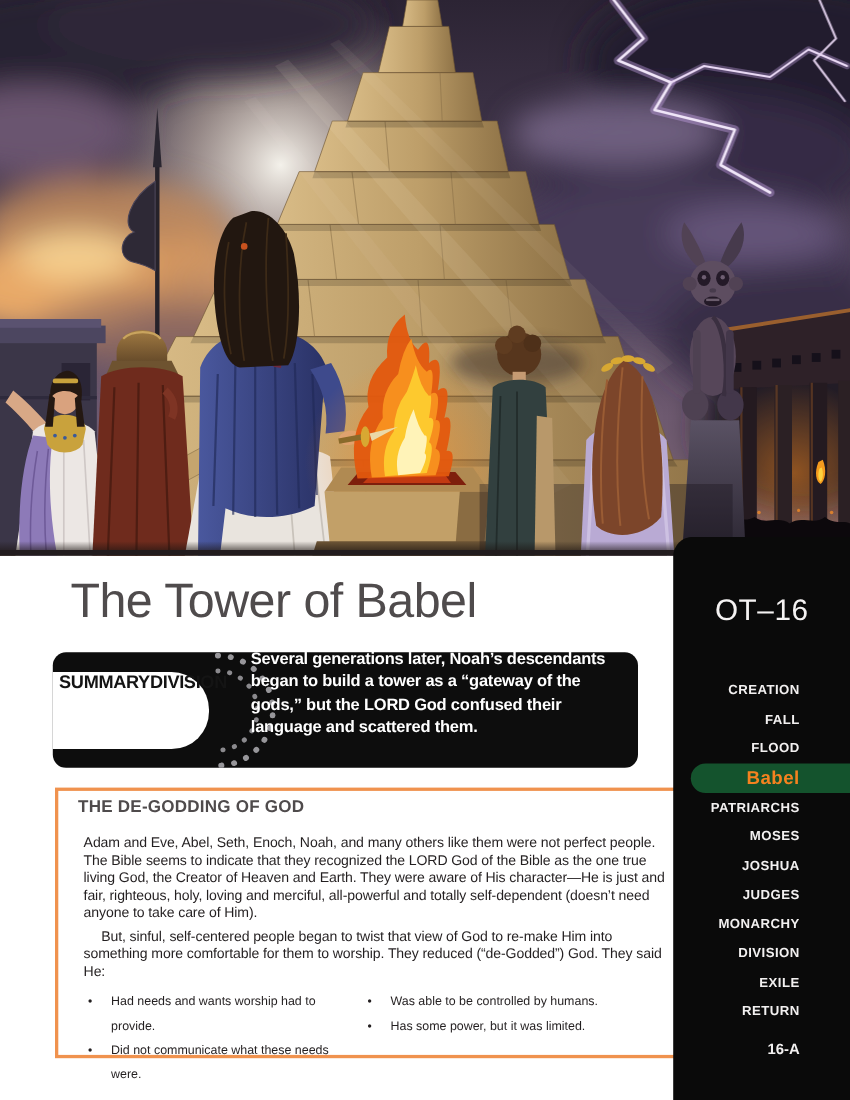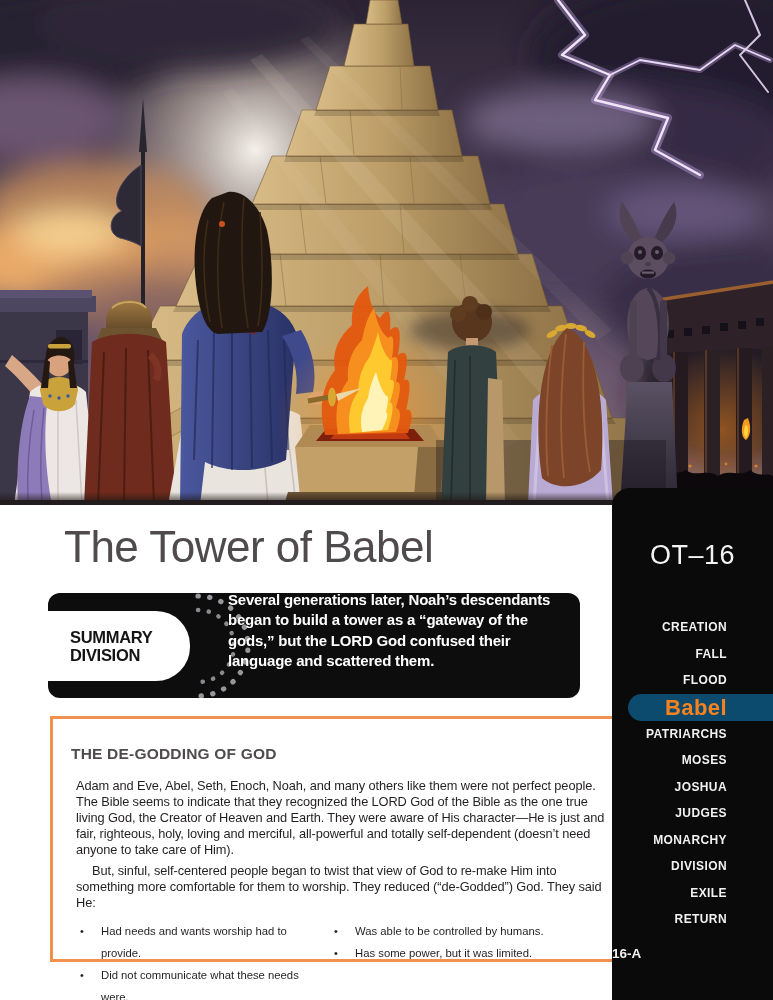--- a/index.html
+++ b/index.html
@@ -7,39 +7,39 @@
         font-family:"Liberation Sans",sans-serif;}
   
   .hero{position:absolute;left:0;top:0;width:773px;height:505px;}
   
   .sidebar{position:absolute;left:612px;top:488px;width:161px;height:512px;background:#0a0a0a;
            border-top-left-radius:18px;z-index:6;}
   .sidebar-code{margin-top:52px;text-align:center;color:#f4f2f2;font-size:27px;letter-spacing:.5px;}
   .sidebar-nav{position:absolute;top:126px;left:0;right:0;}
   .nav-item{height:26.5px;line-height:26.5px;text-align:right;padding-right:46px;color:#f2f0f0;
             font-size:12px;font-weight:bold;letter-spacing:.4px;}
-  .nav-item.active{background:#0c4a6e;color:#F5821F;font-size:22px;height:27px;line-height:27px;
+  .nav-item.active{background:#14532d;color:#F5821F;font-size:17px;height:27px;line-height:27px;
             border-radius:14px 0 0 14px;margin-left:16px;}
-  .page-ref{position:absolute;top:458px;left:0;right:0;text-align:left;padding-right:46px;
+  .page-ref{position:absolute;top:458px;left:0;right:0;text-align:right;padding-right:46px;
             color:#f2f0f0;font-size:13.5px;font-weight:bold;}
   
   .title{position:absolute;left:64px;top:522px;font-size:44px;color:#4f4b4c;letter-spacing:-.5px;z-index:3;}
   
   .summary-box{position:absolute;left:48px;top:593px;width:532px;height:105px;background:#0d0d0d;
                border-radius:12px;z-index:3;}
   .summary-dots{position:absolute;left:0;top:0;width:532px;height:105px;}
   .summary-tab{position:absolute;left:0;top:18px;width:142px;height:70px;background:#ffffff;
-               border-radius:0 34px 34px 0;display:flex;flex-direction:column;justify-content:center;
+               border-radius:0 34px 34px 0;display:flex;flex-direction:row;justify-content:center;
                padding-left:22px;box-sizing:border-box;color:#141414;font-weight:bold;font-size:16.5px;
                line-height:1.12;letter-spacing:-.3px;}
   .summary-text{position:absolute;left:180px;top:0;width:342px;height:75px;display:flex;align-items:center;
                color:#ffffff;font-size:15px;font-weight:bold;line-height:20.5px;letter-spacing:-.2px;}
   
   .degod-box{position:absolute;left:50px;top:716px;width:585px;height:246px;border:3px solid #F0924E;
-             background:#ffffff;box-sizing:border-box;padding:24px 18px 0 18px;z-index:3;}
+             background:#ffffff;box-sizing:border-box;padding:4px 18px 0 18px;z-index:3;}
   .degod-heading{font-size:15.5px;color:#4f4b4c;font-weight:bold;letter-spacing:.2px;margin:2px 0 15px 0;}
   .degod-para{font-size:12.8px;color:#231f20;line-height:16px;letter-spacing:-.1px;margin:5px;}
   .degod-para.indent{text-indent:16px;}
   .bullets{display:flex;margin-top:9px;}
   .bullets ul{list-style:none;margin:0;padding:0;}
   .bullets ul:first-child{width:254px;}
   .bullets ul:last-child{flex:1;}
   .bullets li{font-size:11.3px;color:#231f20;line-height:22px;padding-left:30px;position:relative;}
   .bullets li::before{content:"\2022";position:absolute;left:9px;font-size:11px;}
 </style>

